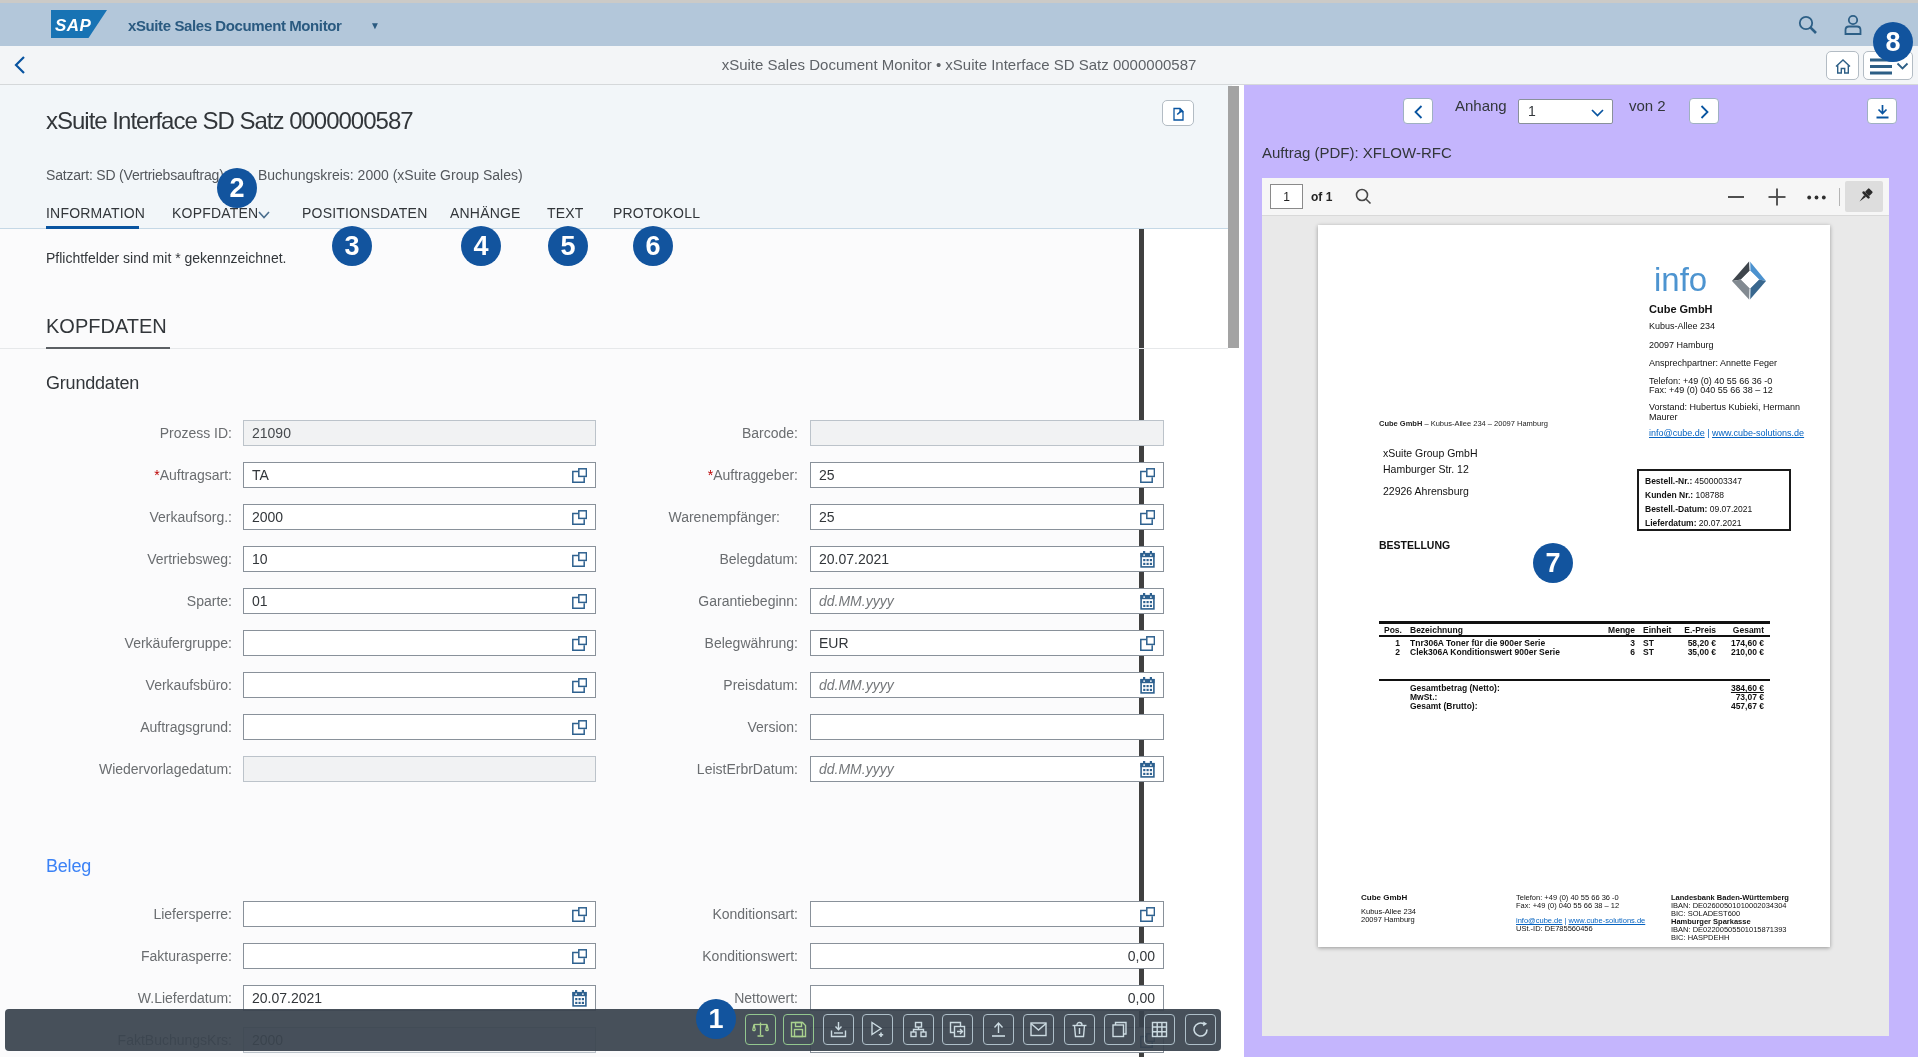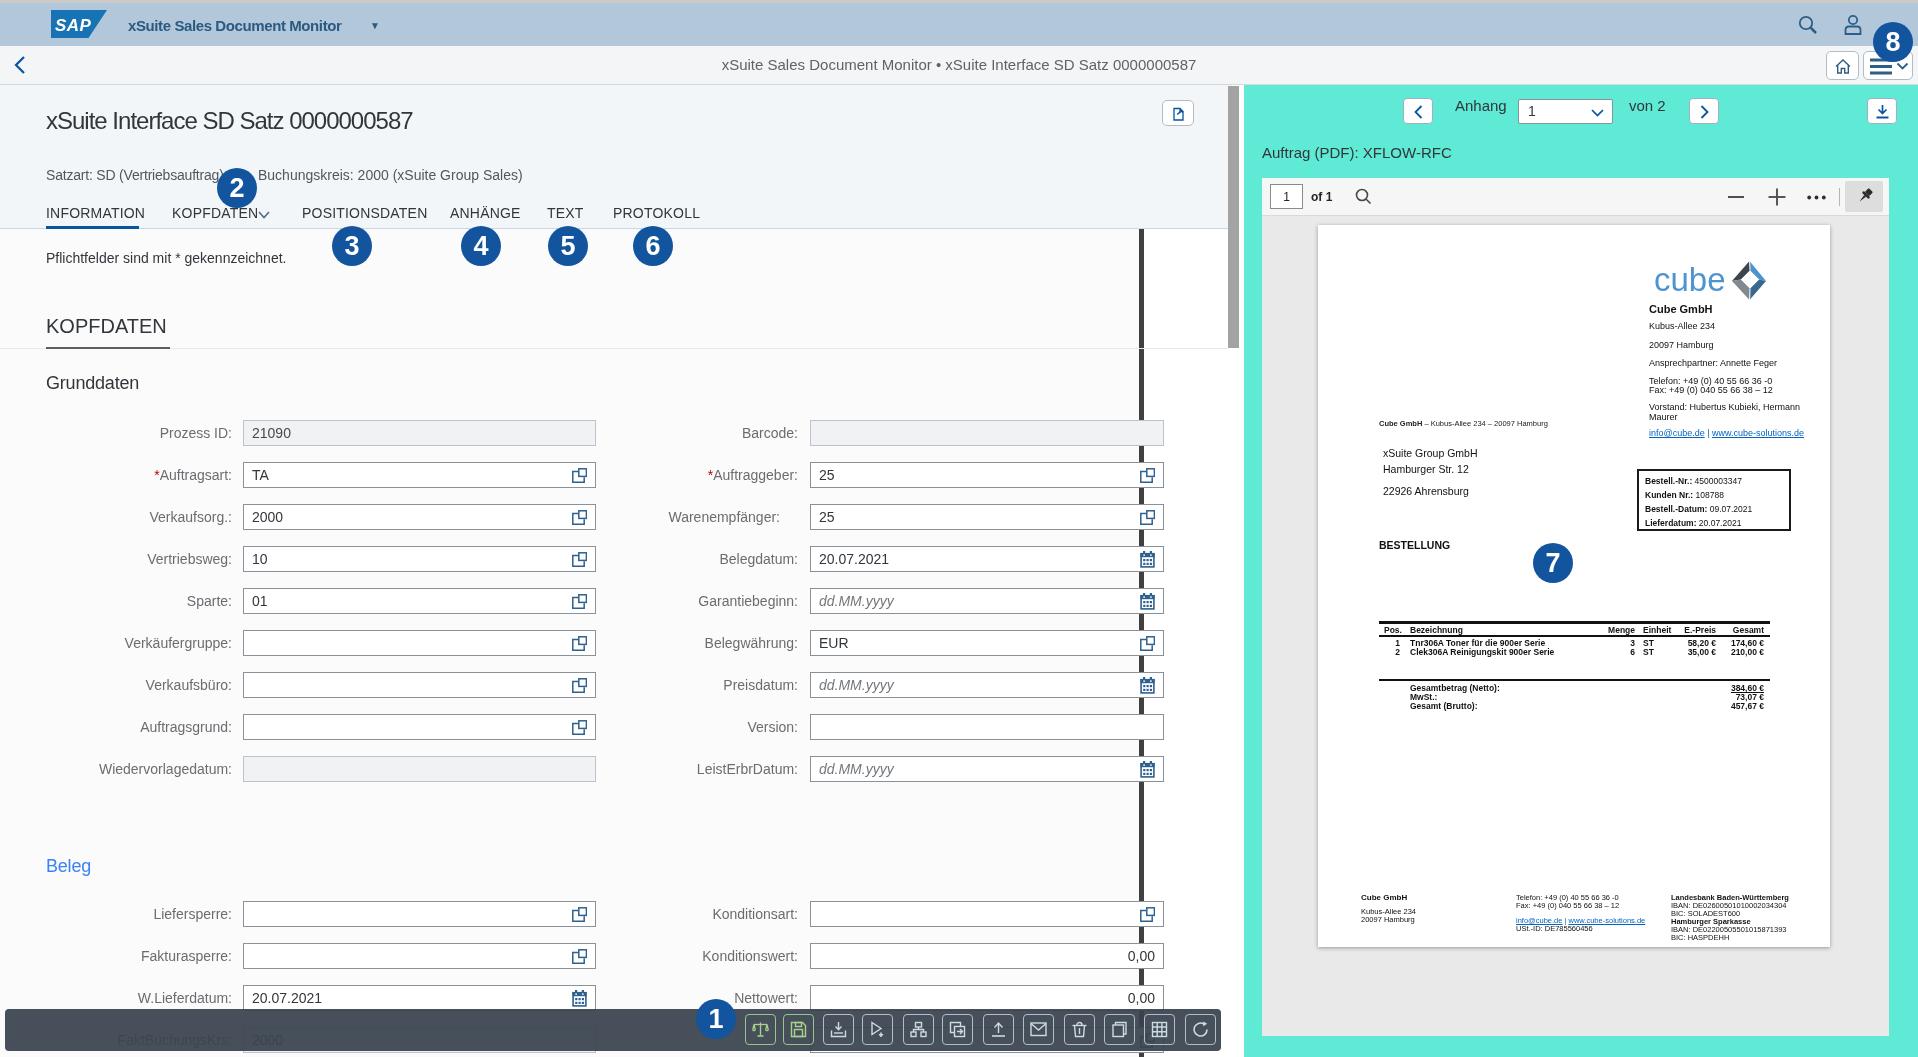--- a/index.html
+++ b/index.html
@@ -35,21 +35,21 @@
 .req { color:#bb0000; }
 .vh { position:absolute; right:8px; top:5px; width:15px; height:15px; }
 .cal { position:absolute; right:8px; top:4px; width:15px; height:17px; }
 
 
 #btoolbar { left:5px; top:924px; width:1216px; height:42px; background:rgba(57,67,78,0.93); border-radius:4px; }
 .tbtn { position:absolute; top:5px; width:31px; height:31px; border:1px solid #aebfc9; border-radius:4px; }
 .tbtn.green { border-color:#93c78f; }
 
 
-#rightpanel { left:1244px; top:85px; width:674px; height:972px; background:#5eead4; }
+#rightpanel { left:1244px; top:85px; width:674px; height:972px; background:#c4b5fd; }
 .navbtn { position:absolute; background:#fff; border:1px solid #9fb1c1; border-radius:4px; }
 
 #pdftoolbar { left:18px; top:93px; width:627px; height:38px; background:#f6f6f6; border-bottom:1px solid #d9d9d9; }
 #pdfarea { left:18px; top:131px; width:627px; height:820px; background:#e9e9e9; }
 #pdfpage { position:absolute; left:56px; top:9px; width:512px; height:722px; background:#fff; box-shadow:0 1px 4px rgba(0,0,0,0.35); }
 
 
 .circ { position:absolute; width:40px; height:40px; border-radius:50%; background:#12549e; color:#fff; font-size:27px; font-weight:bold; text-align:center; line-height:40px; z-index:50; }
 
 
@@ -459,21 +459,21 @@
           <g transform="rotate(45 10.5 10.5)" fill="#2b2b2b">
             <rect x="7.5" y="1.5" width="6" height="5.5" rx="1"></rect>
             <rect x="5.8" y="7" width="9.4" height="2.6" rx="1.2"></rect>
             <polygon points="9.2,9.6 11.8,9.6 10.5,17.5"></polygon>
           </g>
         </svg>
     </div>
   </div>
   <div id="pdfarea" class="abs">
     <div id="pdfpage">
-      <div class="pd" style="left:336px;top:38px;font-size:33px;line-height:33px;color:#4d94d0;">cube</div>
+      <div class="pd" style="left:336px;top:38px;font-size:33px;line-height:33px;color:#4d94d0;">info</div>
       <svg class="pd" style="left:414px;top:36px;" width="34" height="39" viewBox="0 0 34 39">
         <polygon points="17.5,0 0,20 9,18.5 18,9.5" fill="#3e454c"></polygon>
         <polygon points="17.5,0 34,20 27,18.5 18,9.5" fill="#4c92cf"></polygon>
         <polygon points="0,20 17.5,39 18,27.5 9,18.5" fill="#828a91"></polygon>
         <polygon points="34,20 17.5,39 18,27.5 27,18.5" fill="#39678e"></polygon>
         <polygon points="18,9.5 27,18.5 18,27.5 9,18.5" fill="#fff"></polygon>
         <line x1="17.7" y1="0" x2="18" y2="9.5" stroke="#fff" stroke-width="1"></line>
         <line x1="18" y1="27.5" x2="17.7" y2="39" stroke="#fff" stroke-width="1"></line>
       </svg>
       <div class="pd" style="left:331px;top:78px;font-size:11px;font-weight:bold;">Cube GmbH</div>
@@ -503,21 +503,21 @@
       <div class="pd" style="left:348px;top:400px;width:50px;font-size:8.5px;font-weight:bold;text-align:right;">E.-Preis</div>
       <div class="pd" style="left:396px;top:400px;width:50px;font-size:8.5px;font-weight:bold;text-align:right;">Gesamt</div>
       <div class="pd" style="left:61px;top:410px;width:391px;height:1.5px;background:#111;"></div>
       <div class="pd" style="left:62px;top:413px;width:20px;font-size:8.5px;font-weight:bold;text-align:right;">1</div>
       <div class="pd" style="left:92px;top:413px;font-size:8.5px;font-weight:bold;">Tnr306A Toner für die 900er Serie</div>
       <div class="pd" style="left:297px;top:413px;width:20px;font-size:8.5px;font-weight:bold;text-align:right;">3</div>
       <div class="pd" style="left:325px;top:413px;font-size:8.5px;font-weight:bold;">ST</div>
       <div class="pd" style="left:348px;top:413px;width:50px;font-size:8.5px;font-weight:bold;text-align:right;">58,20 €</div>
       <div class="pd" style="left:396px;top:413px;width:50px;font-size:8.5px;font-weight:bold;text-align:right;">174,60 €</div>
       <div class="pd" style="left:62px;top:422px;width:20px;font-size:8.5px;font-weight:bold;text-align:right;">2</div>
-      <div class="pd" style="left:92px;top:422px;font-size:8.5px;font-weight:bold;">Clek306A Reinigungskit 900er Serie</div>
+      <div class="pd" style="left:92px;top:422px;font-size:8.5px;font-weight:bold;">Clek306A Konditionswert 900er Serie</div>
       <div class="pd" style="left:297px;top:422px;width:20px;font-size:8.5px;font-weight:bold;text-align:right;">6</div>
       <div class="pd" style="left:325px;top:422px;font-size:8.5px;font-weight:bold;">ST</div>
       <div class="pd" style="left:348px;top:422px;width:50px;font-size:8.5px;font-weight:bold;text-align:right;">35,00 €</div>
       <div class="pd" style="left:396px;top:422px;width:50px;font-size:8.5px;font-weight:bold;text-align:right;">210,00 €</div>
       <div class="pd" style="left:61px;top:454px;width:391px;height:1.5px;background:#111;"></div>
       <div class="pd" style="left:92px;top:458px;font-size:8.5px;font-weight:bold;">Gesamtbetrag (Netto):</div>
       <div class="pd" style="left:396px;top:458px;width:50px;font-size:8.5px;font-weight:bold;text-align:right;text-decoration:underline;">384,60 €</div>
       <div class="pd" style="left:92px;top:467px;font-size:8.5px;font-weight:bold;">MwSt.:</div>
       <div class="pd" style="left:396px;top:467px;width:50px;font-size:8.5px;font-weight:bold;text-align:right;">73,07 €</div>
       <div class="pd" style="left:92px;top:476px;font-size:8.5px;font-weight:bold;">Gesamt (Brutto):</div>

